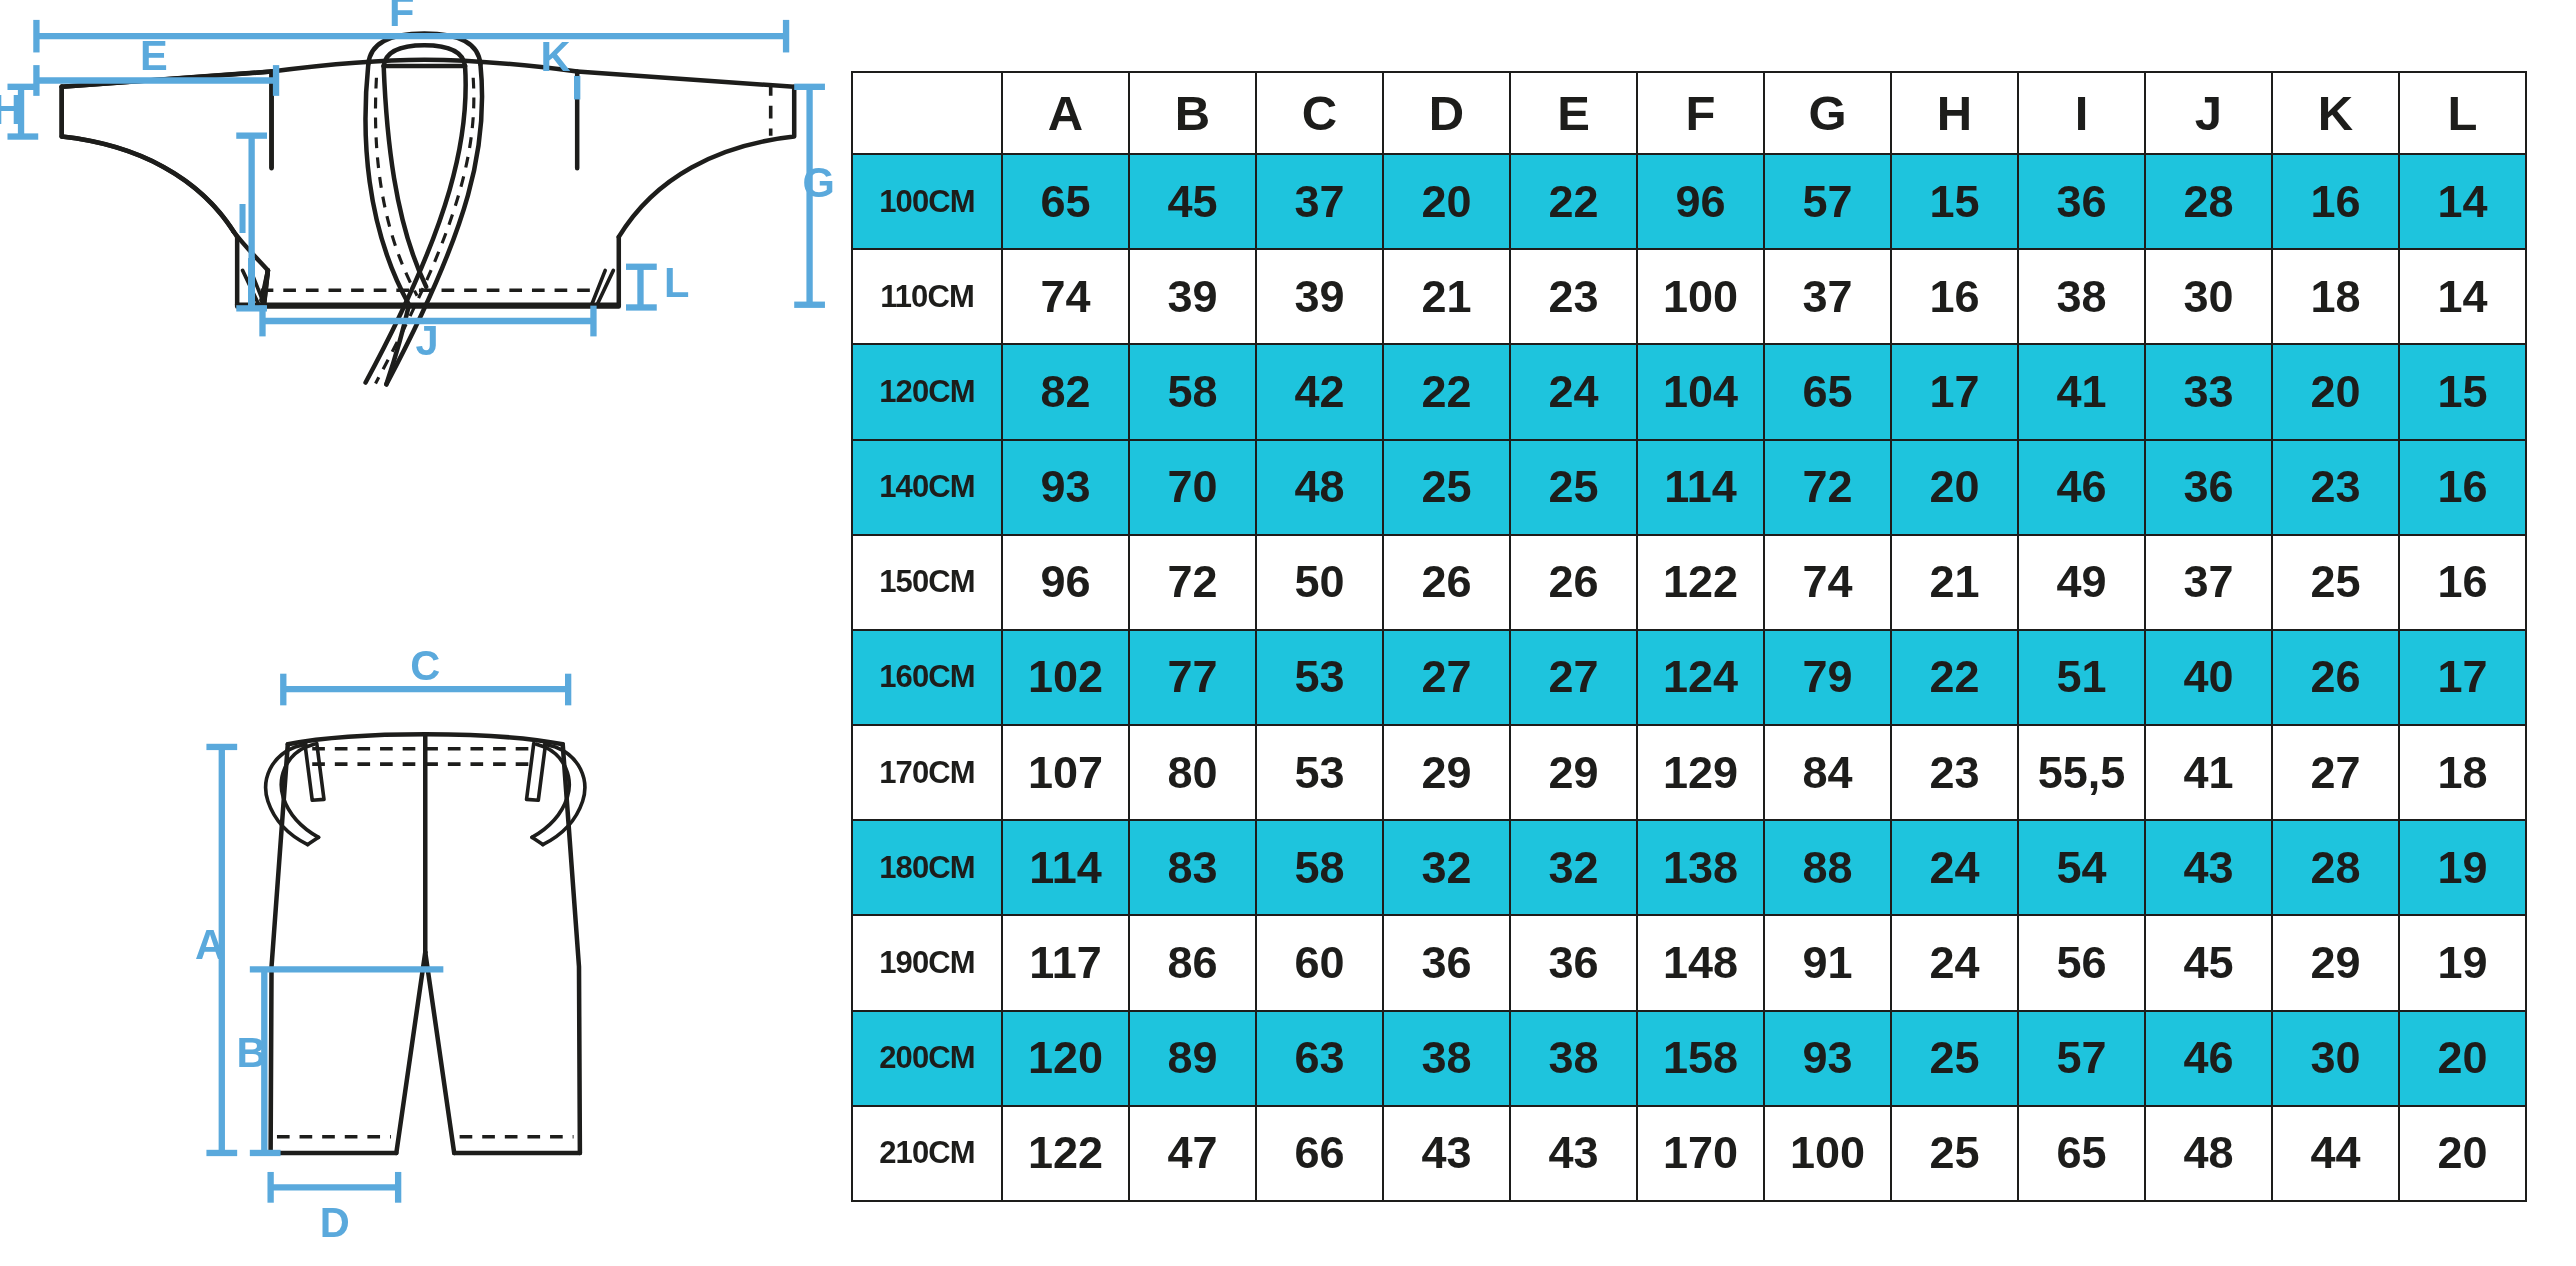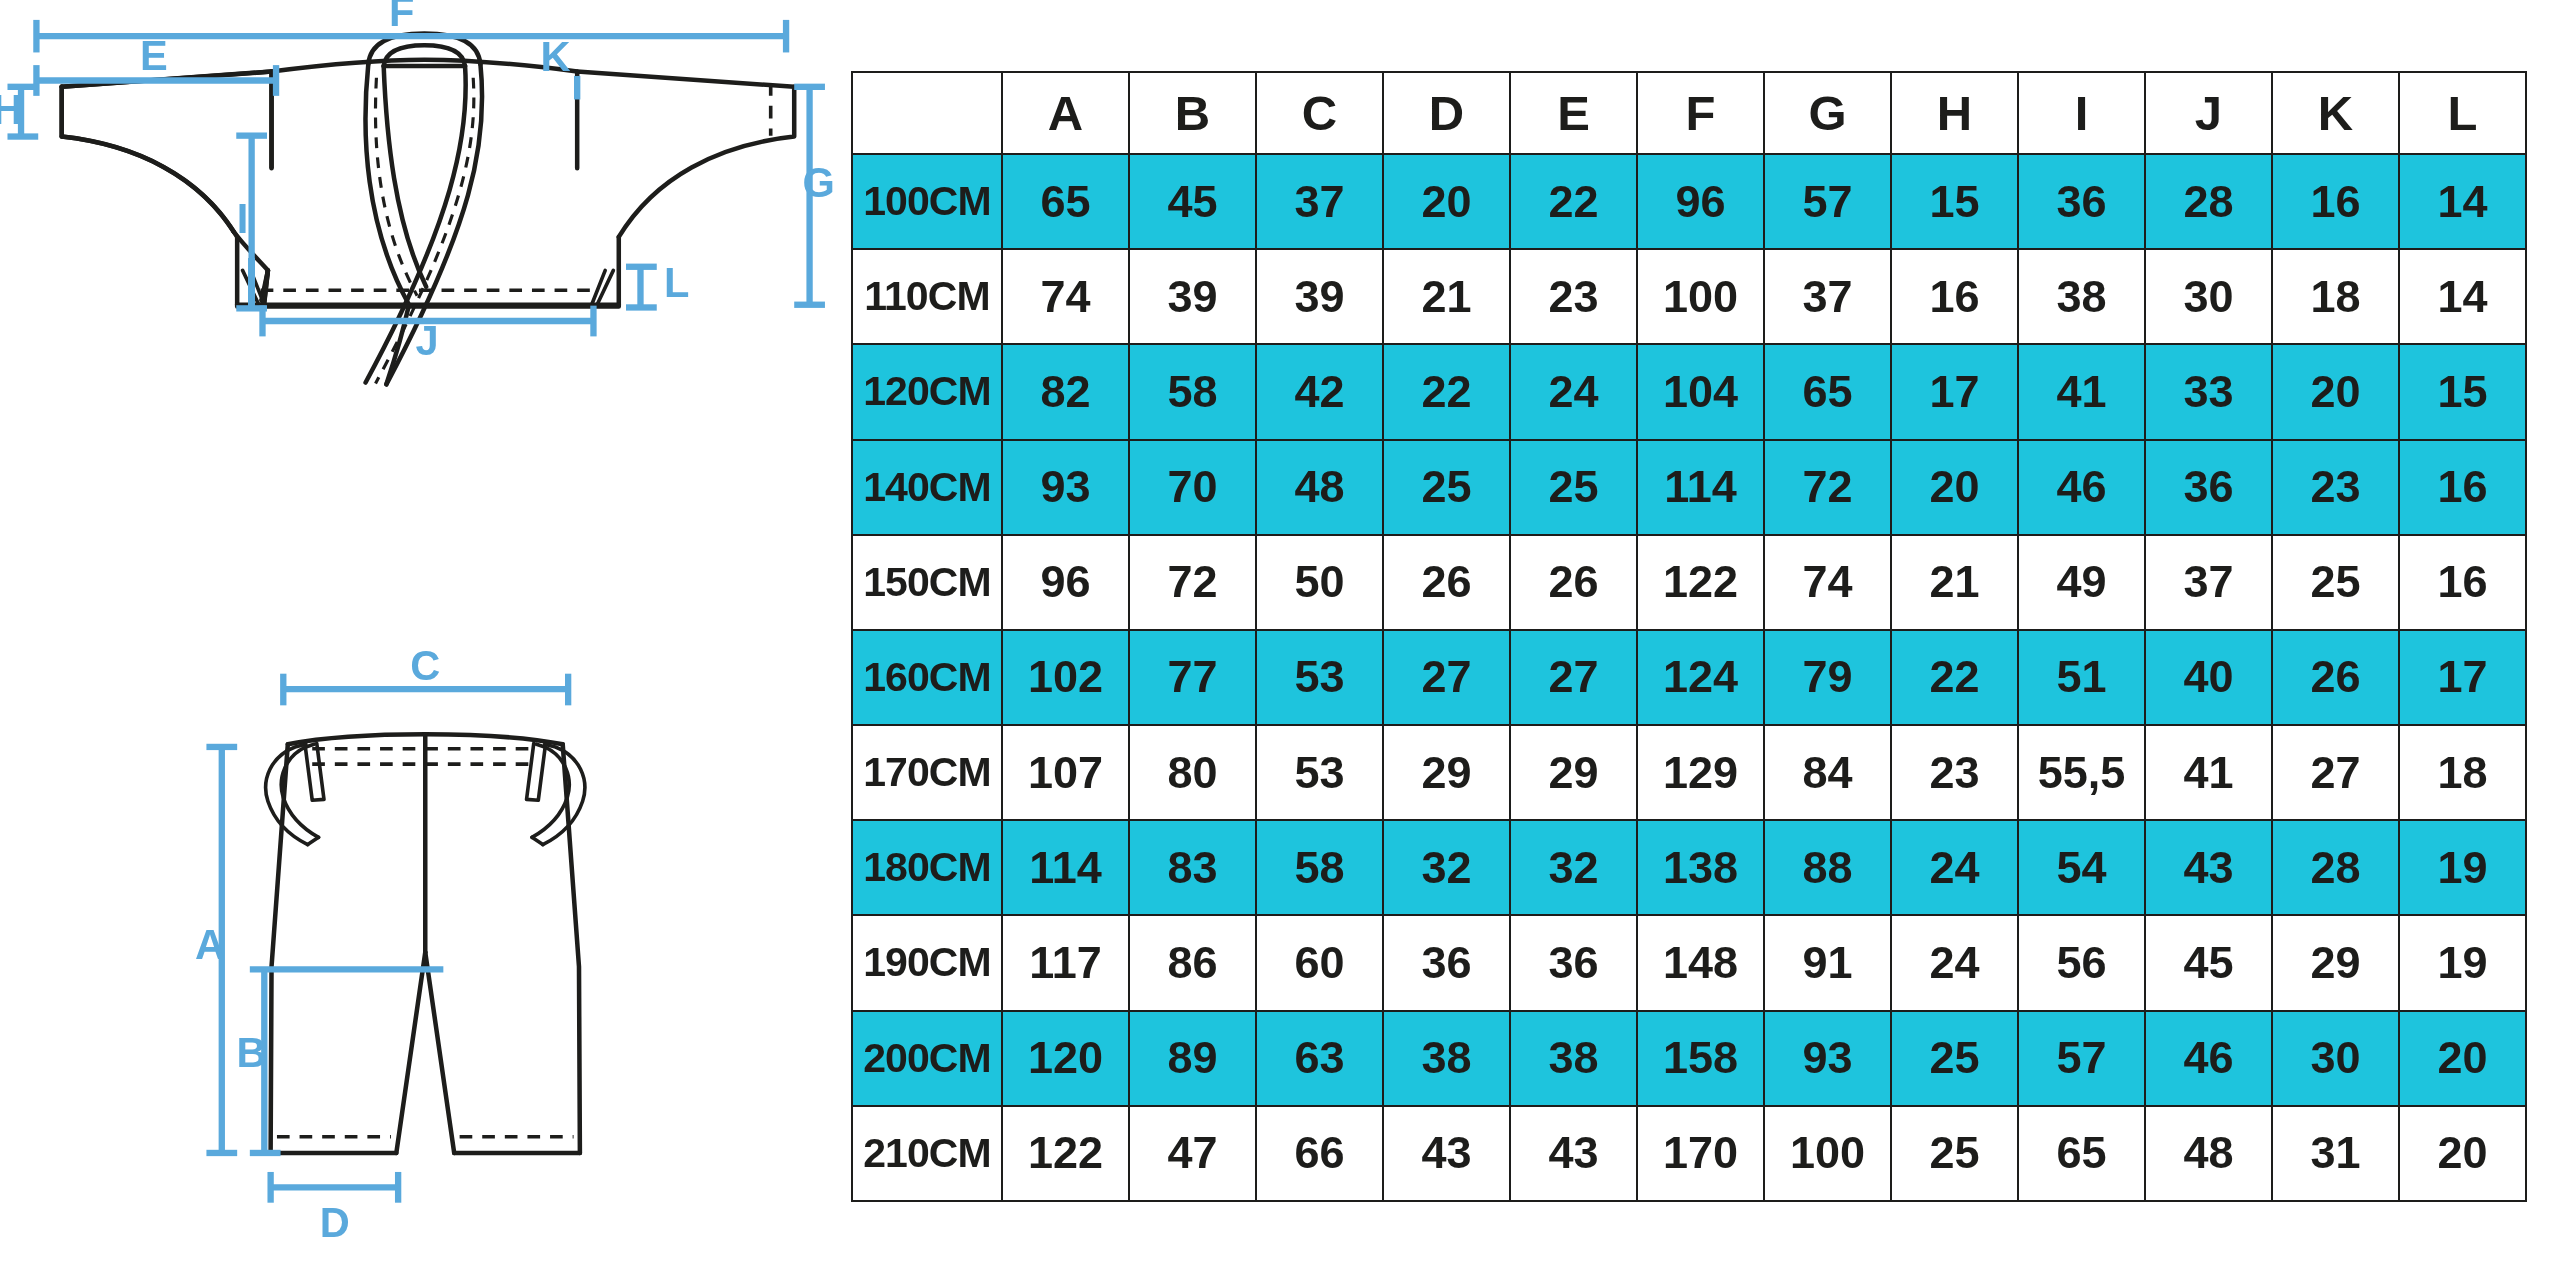--- a/index.html
+++ b/index.html
@@ -69,21 +69,21 @@
     letter-spacing: 0px;
   }
   table.size-table thead th.corner {
     background: #ffffff;
   }
   table.size-table tbody tr { height: 87px; }
   table.size-table tbody td {
     font-size: 45px;
   }
   table.size-table tbody td.size-label {
-    font-size: 41px;
+    font-size: 31px;
     letter-spacing: -0.9px;
   }
   table.size-table tbody tr.row-alt td {
     background: #1ec4dd;
   }
   table.size-table tbody tr.row-plain td {
     background: #ffffff;
   }
 </style>
 </head>
@@ -488,21 +488,21 @@
             <td>122</td>
             <td>47</td>
             <td>66</td>
             <td>43</td>
             <td>43</td>
             <td>170</td>
             <td>100</td>
             <td>25</td>
             <td>65</td>
             <td>48</td>
-            <td>31</td>
+            <td>44</td>
             <td>20</td>
           </tr>
         </tbody>
     </table>
   </div>
 
 </div>
 
 
 </body></html>

